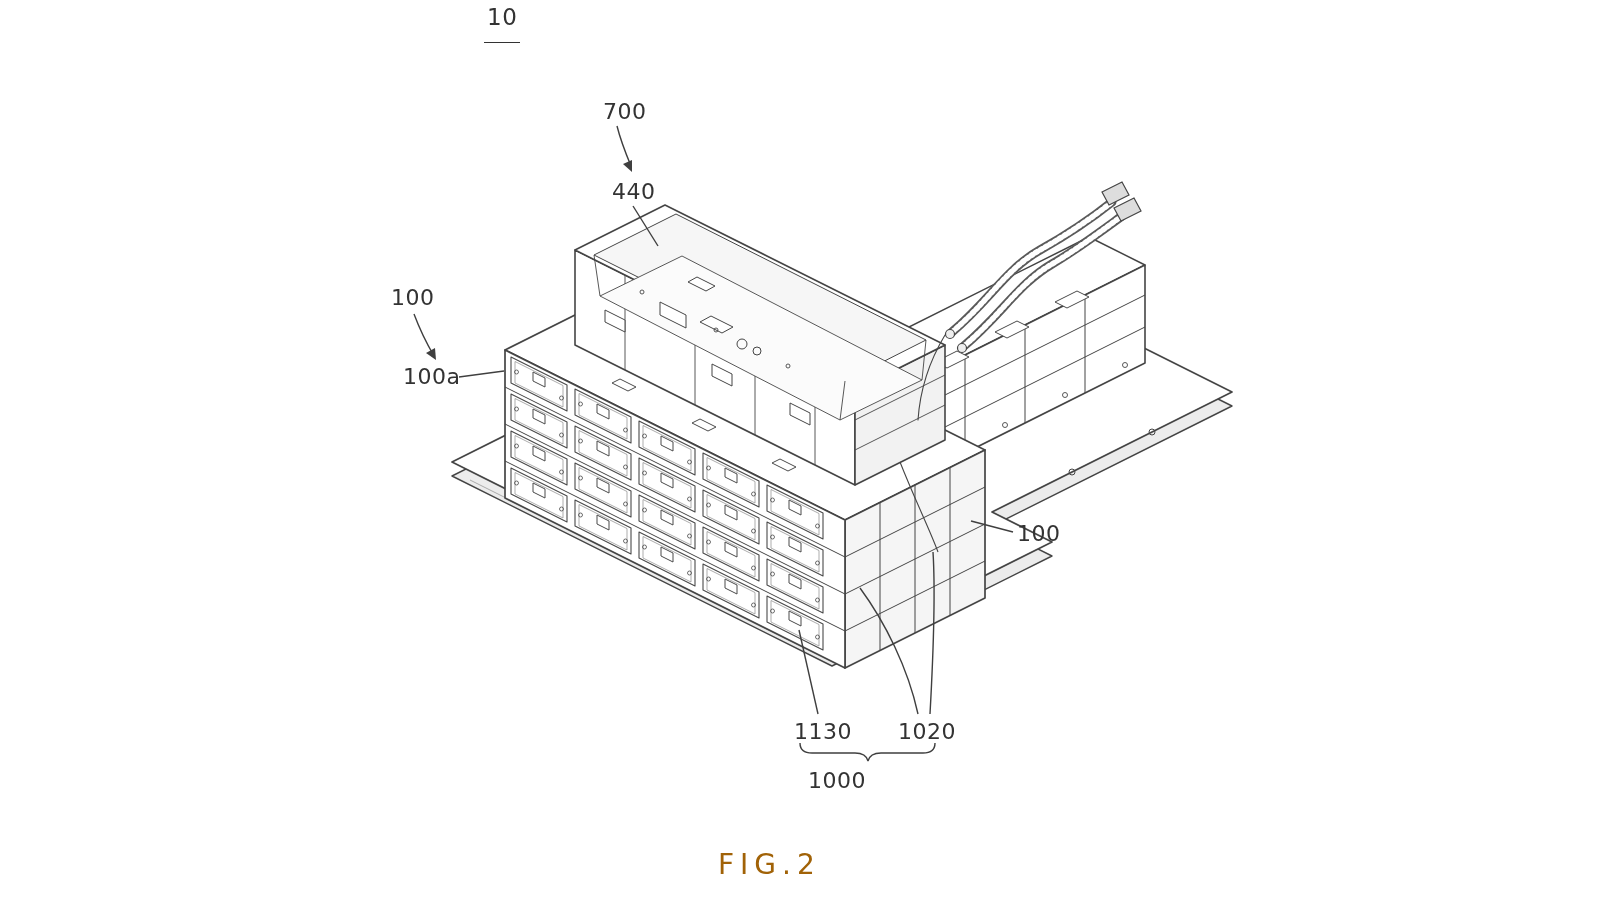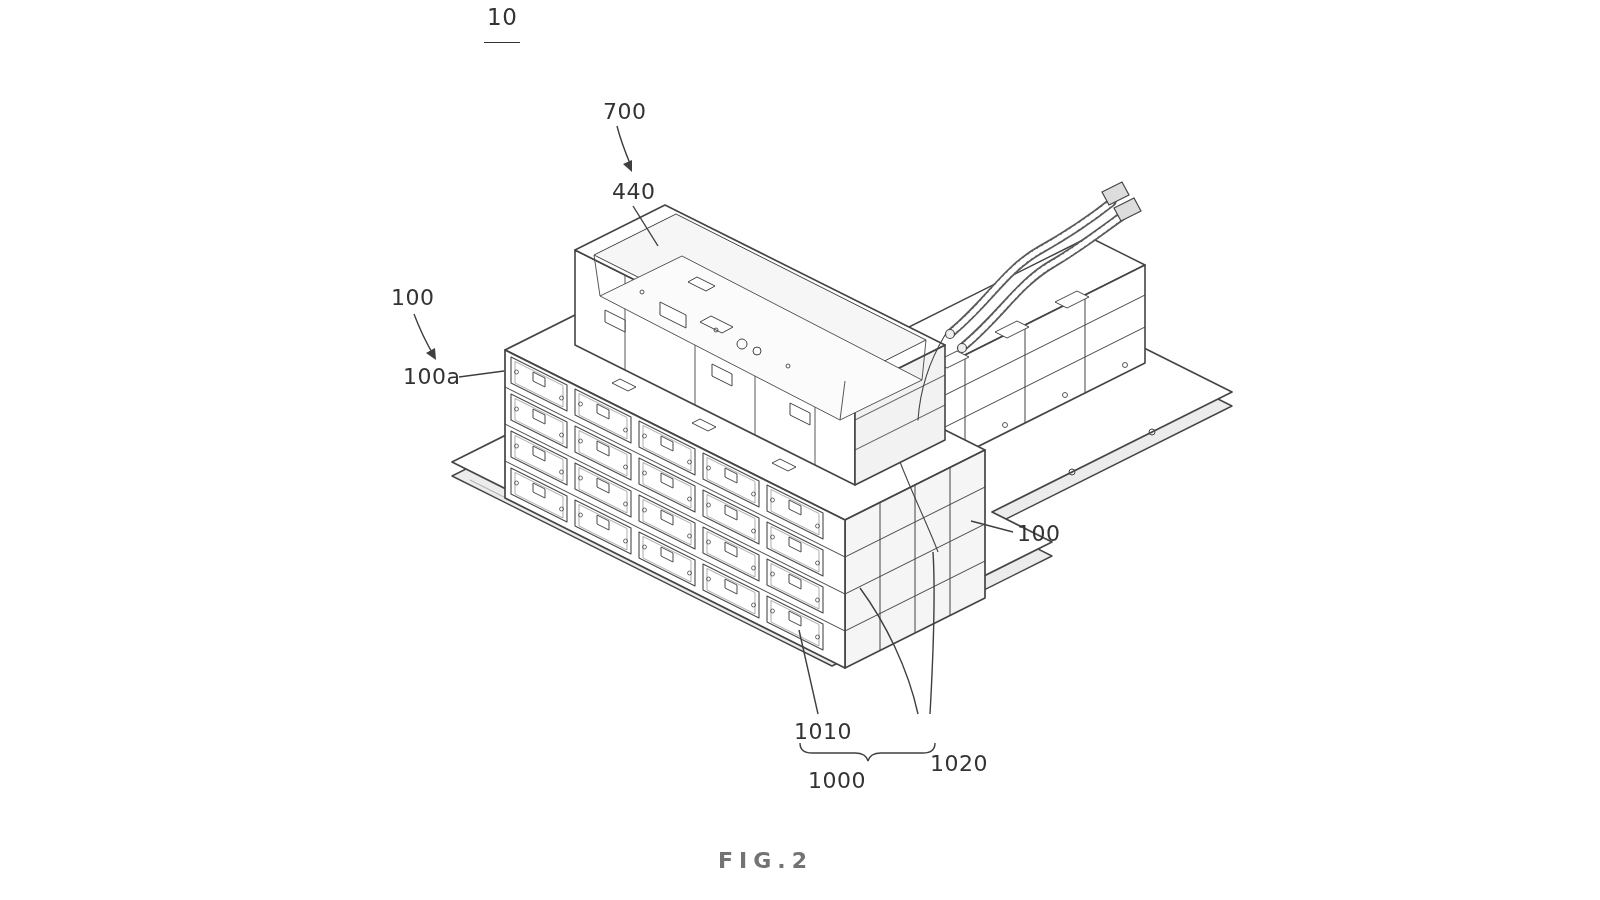--- a/index.html
+++ b/index.html
@@ -9,22 +9,22 @@
   }
   .drawing{position:absolute;left:0;top:0;}
   .ref{
     position:absolute;font-size:22px;color:#333333;letter-spacing:.5px;
     white-space:nowrap;line-height:1.2;
   }
   .sheet{
     font-size:23px;border-bottom:1.6px solid #333;padding:0 3px 12px;
   }
   .caption{
-    position:absolute;left:718px;top:848px;font-size:22px;font-weight:bold;
-    letter-spacing:6px;color:#737373;
+    position:absolute;left:718px;top:848px;font-size:28px;font-weight:normal;
+    letter-spacing:6px;color:#a16207;
   }
 </style>
 </head>
 <body>
 
 <div class="page">
 
   <svg class="drawing" width="1600" height="900" viewBox="0 0 1600 900">
     <defs>
       <g id="cellF">
@@ -183,20 +183,20 @@
   <div class="ref" style="left:593px;top:99px;margin-left:10px;">700</div>
 
   <div class="ref" style="left:612px;top:179px;">440</div>
 
   <div class="ref" style="left:391px;top:285px;">100</div>
 
   <div class="ref" style="left:403px;top:364px;">100a</div>
 
   <div class="ref" style="left:1017px;top:521px;">100</div>
 
-  <div class="ref" style="left:794px;top:719px;">1010</div>
-
-  <div class="ref" style="left:930px;top:719px;margin-top:32px;">1020</div>
+  <div class="ref" style="left:794px;top:719px;">1130</div>
+
+  <div class="ref" style="left:898px;top:719px;">1020</div>
 
   <div class="ref" style="left:808px;top:768px;">1000</div>
 
   <div class="caption">FIG.2</div>
 </div>
 
 </body></html>

